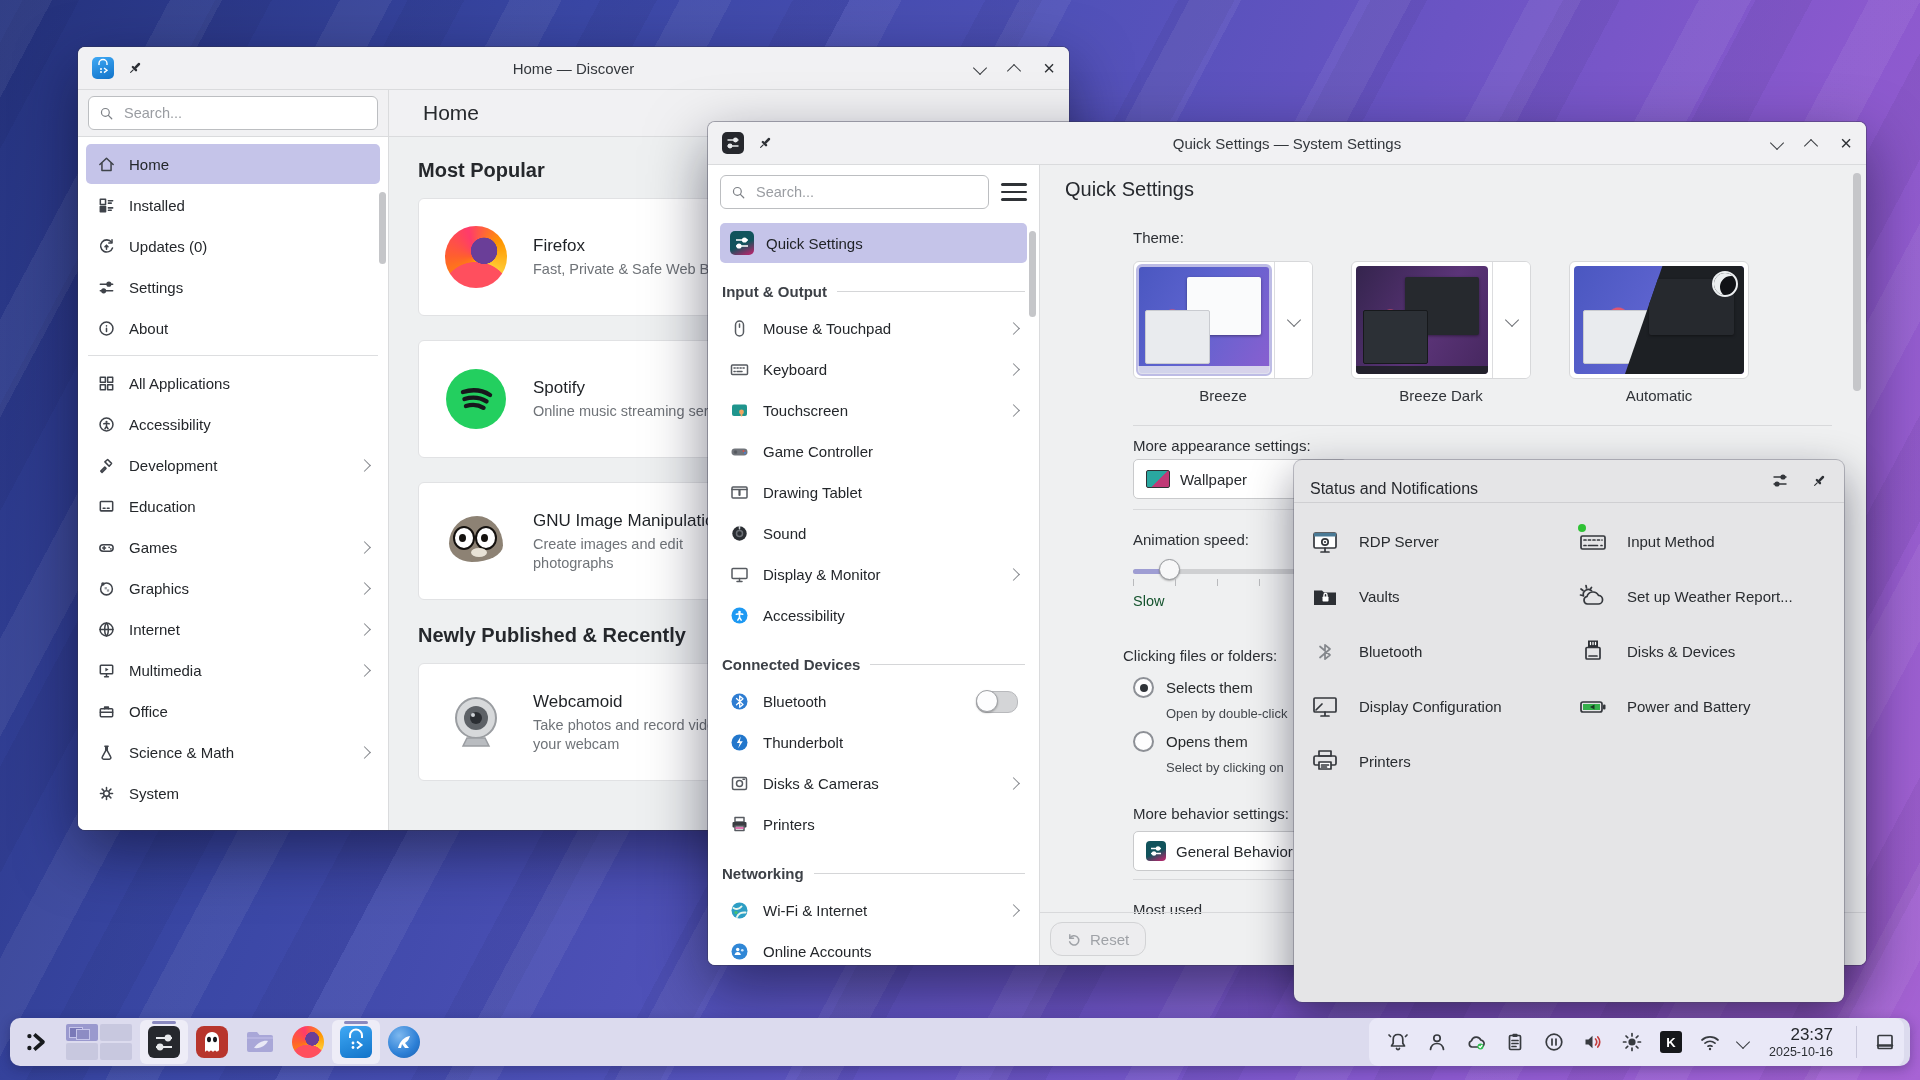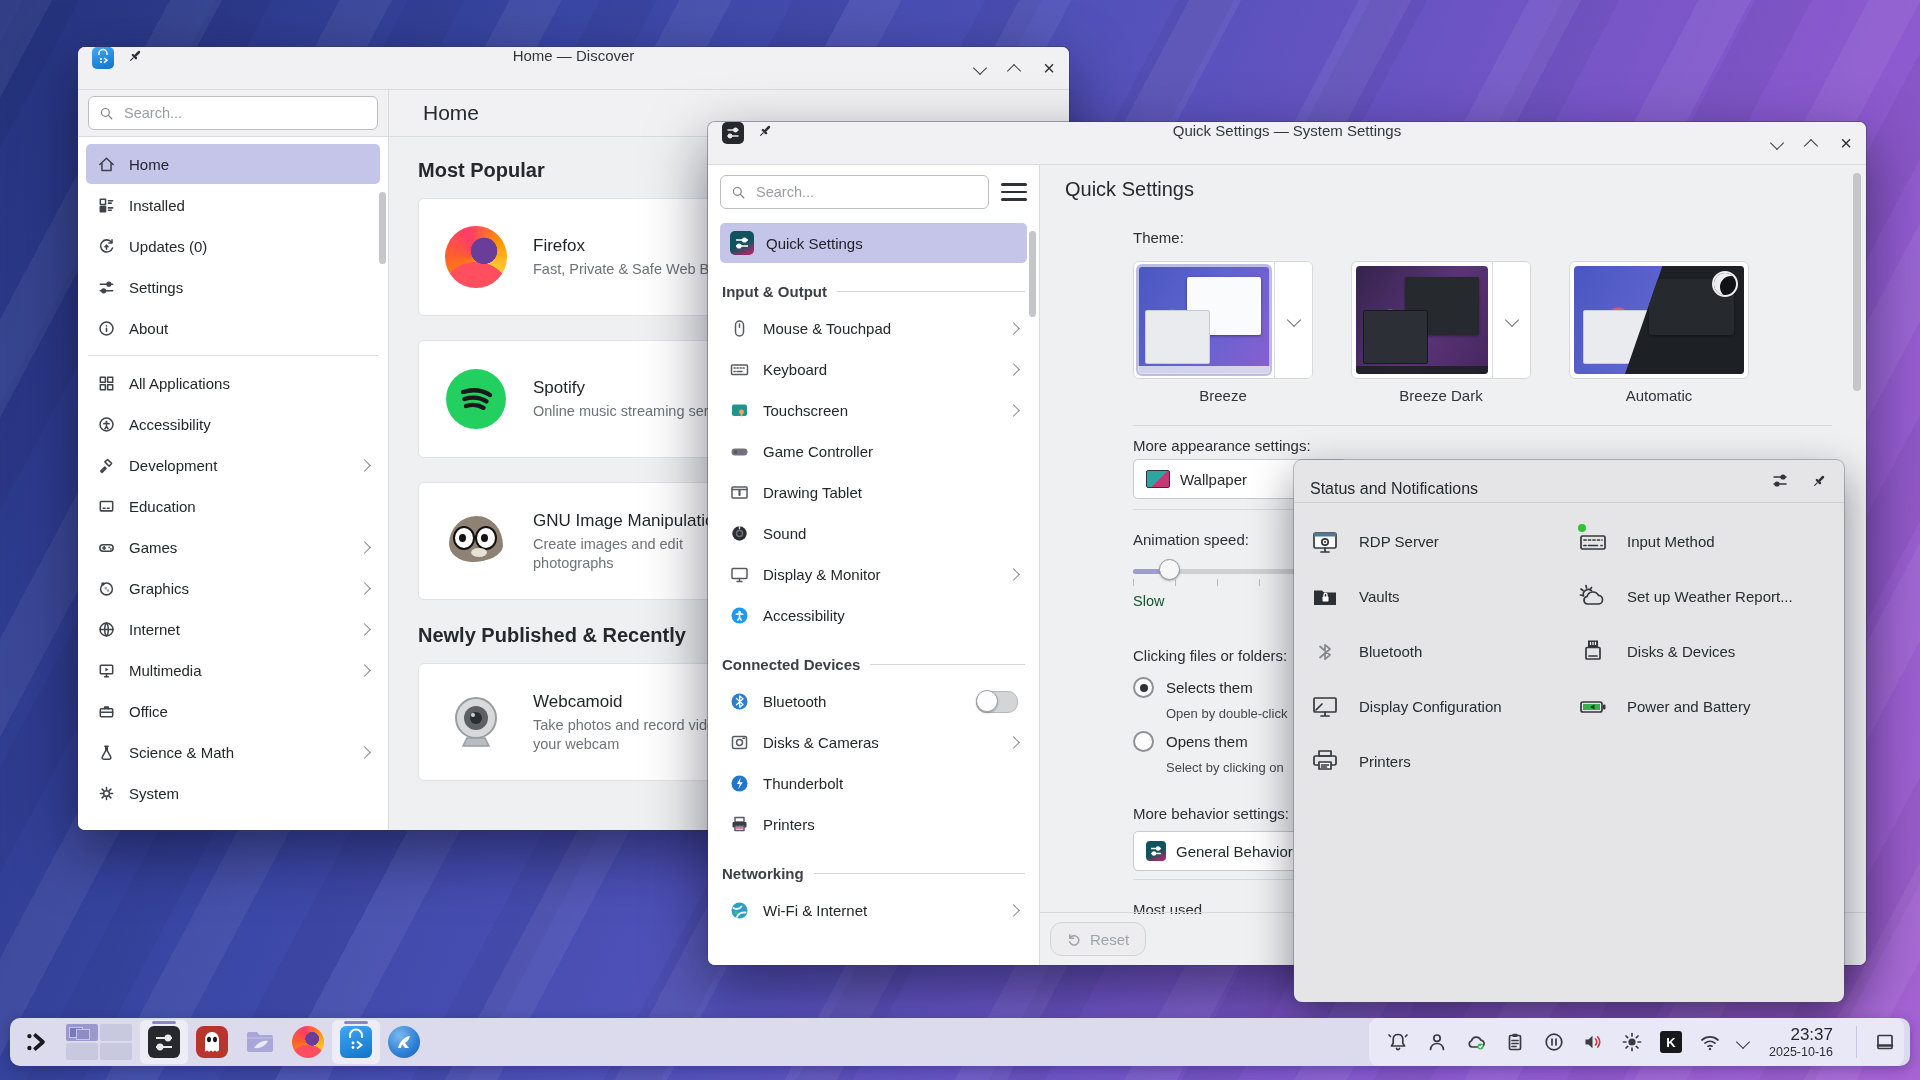--- a/index.html
+++ b/index.html
@@ -6,21 +6,21 @@
   #stage{position:relative;width:1920px;height:1080px;overflow:hidden;
     font-family:"Liberation Sans","DejaVu Sans",sans-serif;color:#24272b;
     background:linear-gradient(112deg,#25337e 0%,#3a47a5 25%,#4f51b8 45%,#6b54c4 62%,#8b59ce 80%,#a763d4 100%);}
   .stripes{position:absolute;inset:0;
     background:repeating-linear-gradient(118deg,rgba(255,255,255,.06) 0 46px,rgba(255,255,255,0) 46px 150px),
                repeating-linear-gradient(118deg,rgba(0,0,30,.05) 20px 70px,rgba(0,0,30,0) 70px 190px);}
   
   .window{position:absolute;background:#eff0f1;border-radius:7px;overflow:hidden;
     box-shadow:0 0 0 1px rgba(50,50,70,.38),0 22px 60px rgba(8,8,30,.5);display:flex;flex-direction:column;}
   .titlebar{height:42px;flex:none;background:#f1f1f3;border-bottom:1px solid #dadbdd;
-    display:flex;padding:0 14px;gap:12px;position:relative;}
+    display:flex;align-items:center;padding:0 14px;gap:12px;position:relative;}
   .titlebar .title{position:absolute;left:120px;right:120px;text-align:center;font-size:15px;color:#33373c;}
   .winbtns{margin-left:auto;display:flex;align-items:center;gap:24px;z-index:2;}
   .chev{display:inline-block;width:9px;height:9px;border-right:1.8px solid #3a3d41;border-bottom:1.8px solid #3a3d41;}
   .chev.down{transform:rotate(45deg);}  .chev.up{transform:rotate(-135deg);margin-top:5px;}
   .chev.right{transform:rotate(-45deg);margin-left:auto;border-color:#84878c;width:8px;height:8px;}
   .closex{font-size:20px;line-height:1;color:#2e3135;}
   .appicon{width:22px;height:22px;border-radius:5px;flex:none;position:relative;}
   .pin{width:18px;height:18px;flex:none;}
   .searchbox{height:32px;background:#fff;border:1px solid #bcbec1;border-radius:6px;
     display:flex;align-items:center;gap:8px;padding:0 10px;flex:1;}
@@ -498,33 +498,33 @@
               <circle cx="10.5" cy="10.5" r="8" fill="#2e7dd2" stroke="none"></circle>
               <path d="M7.5 7.5l6.5 6-3.3 2.7V5l3.3 2.7-6.5 6" stroke="#fff" stroke-width="1.3"></path>
             </svg>
           <span>Bluetooth</span>
           <span class="toggle">
               <span class="knob"></span>
             </span>
         </div>
         <div class="ss-item">
           <svg class="si" viewBox="0 0 21 21">
+              <circle cx="10.5" cy="10.5" r="8" fill="#2277cc" stroke="none"></circle>
+              <path d="M11.8 4.5 7.8 11h3l-1.6 5.3 4.6-7h-3z" fill="#fff" stroke="none"></path>
+            </svg>
+          <span>Thunderbolt</span>
+        </div>
+        <div class="ss-item">
+          <svg class="si" viewBox="0 0 21 21">
               <rect x="3.5" y="4.5" width="14" height="12" rx="1.5"></rect>
               <circle cx="10.5" cy="10.5" r="3"></circle>
               <path d="M14 6.2h1.5"></path>
             </svg>
           <span>Disks &amp; Cameras</span>
             <span class="chev right"></span>
-        </div>
-        <div class="ss-item">
-          <svg class="si" viewBox="0 0 21 21">
-              <circle cx="10.5" cy="10.5" r="8" fill="#2277cc" stroke="none"></circle>
-              <path d="M11.8 4.5 7.8 11h3l-1.6 5.3 4.6-7h-3z" fill="#fff" stroke="none"></path>
-            </svg>
-          <span>Thunderbolt</span>
         </div>
         <div class="ss-item">
           <svg class="si" viewBox="0 0 21 21">
               <rect x="6" y="3.5" width="9" height="4.5" fill="#fff"></rect>
               <rect x="3.5" y="8" width="14" height="5.5" rx="1" fill="#3a3d42" stroke="none"></rect>
               <rect x="6" y="12" width="9" height="4.5" fill="#fff"></rect>
               <path d="M6.8 14h7.4" stroke="#d84b9b"></path>
             </svg>
           <span>Printers</span>
         </div>
@@ -534,20 +534,29 @@
             <span class="line"></span>
           </div>
         <div class="ss-item">
           <svg class="si" viewBox="0 0 21 21">
               <circle cx="10.5" cy="10.5" r="8" fill="#2d9ec4" stroke="none"></circle>
               <path d="M4.5 8c3.5 2 6 1 8-1.5M8 17c1-3 4.5-5 8.5-4.5" stroke="#e8f6ee" stroke-width="2" fill="none"></path>
               <circle cx="7" cy="12.5" r="1.6" fill="#46c06e" stroke="none"></circle>
             </svg>
           <span>Wi-Fi &amp; Internet</span>
             <span class="chev right"></span>
+        </div>
+        <div class="ss-item">
+          <svg class="si" viewBox="0 0 21 21">
+              <circle cx="10.5" cy="10.5" r="8" fill="#3087d6" stroke="none"></circle>
+              <circle cx="8.7" cy="8.5" r="1.7" fill="#fff" stroke="none"></circle>
+              <path d="M5.5 14c.4-2 1.6-3 3.2-3s2.8 1 3.2 3z" fill="#fff" stroke="none"></path>
+              <circle cx="13.3" cy="9.3" r="1.3" fill="#cfe6fa" stroke="none"></circle>
+            </svg>
+          <span>Online Accounts</span>
         </div>
         <span class="vscroll" style="right:3px;top:66px;height:86px;"></span>
       </div>
 
       <div class="ss-main">
         <div class="abs ss-h1">Quick Settings</div>
         <div class="abs flabel" style="left:93px;top:64px;">Theme:</div>
 
         <div class="abs tcard selected" style="left:93px;">
           <span class="pv pv-light">
@@ -602,21 +611,21 @@
             <i></i>
             <i></i>
             <i></i>
             <i></i>
             <i></i>
             <i></i>
             <i></i>
           </div>
         <div class="abs" style="left:93px;top:428px;font-size:14.5px;color:#14532d;">Slow</div>
 
-        <div class="abs flabel" style="left:93px;top:482px;">Clicking files or folders:</div>
+        <div class="abs flabel" style="left:83px;top:482px;">Clicking files or folders:</div>
         <div class="abs radiorow" style="left:93px;top:512px;">
           <span class="radio on"></span>
           <span>Selects them</span>
         </div>
         <div class="abs sublabel" style="left:126px;top:541px;">Open by double-click</div>
         <div class="abs radiorow" style="left:93px;top:566px;">
           <span class="radio"></span>
           <span>Opens them</span>
         </div>
         <div class="abs sublabel" style="left:126px;top:595px;">Select by clicking on</div>

